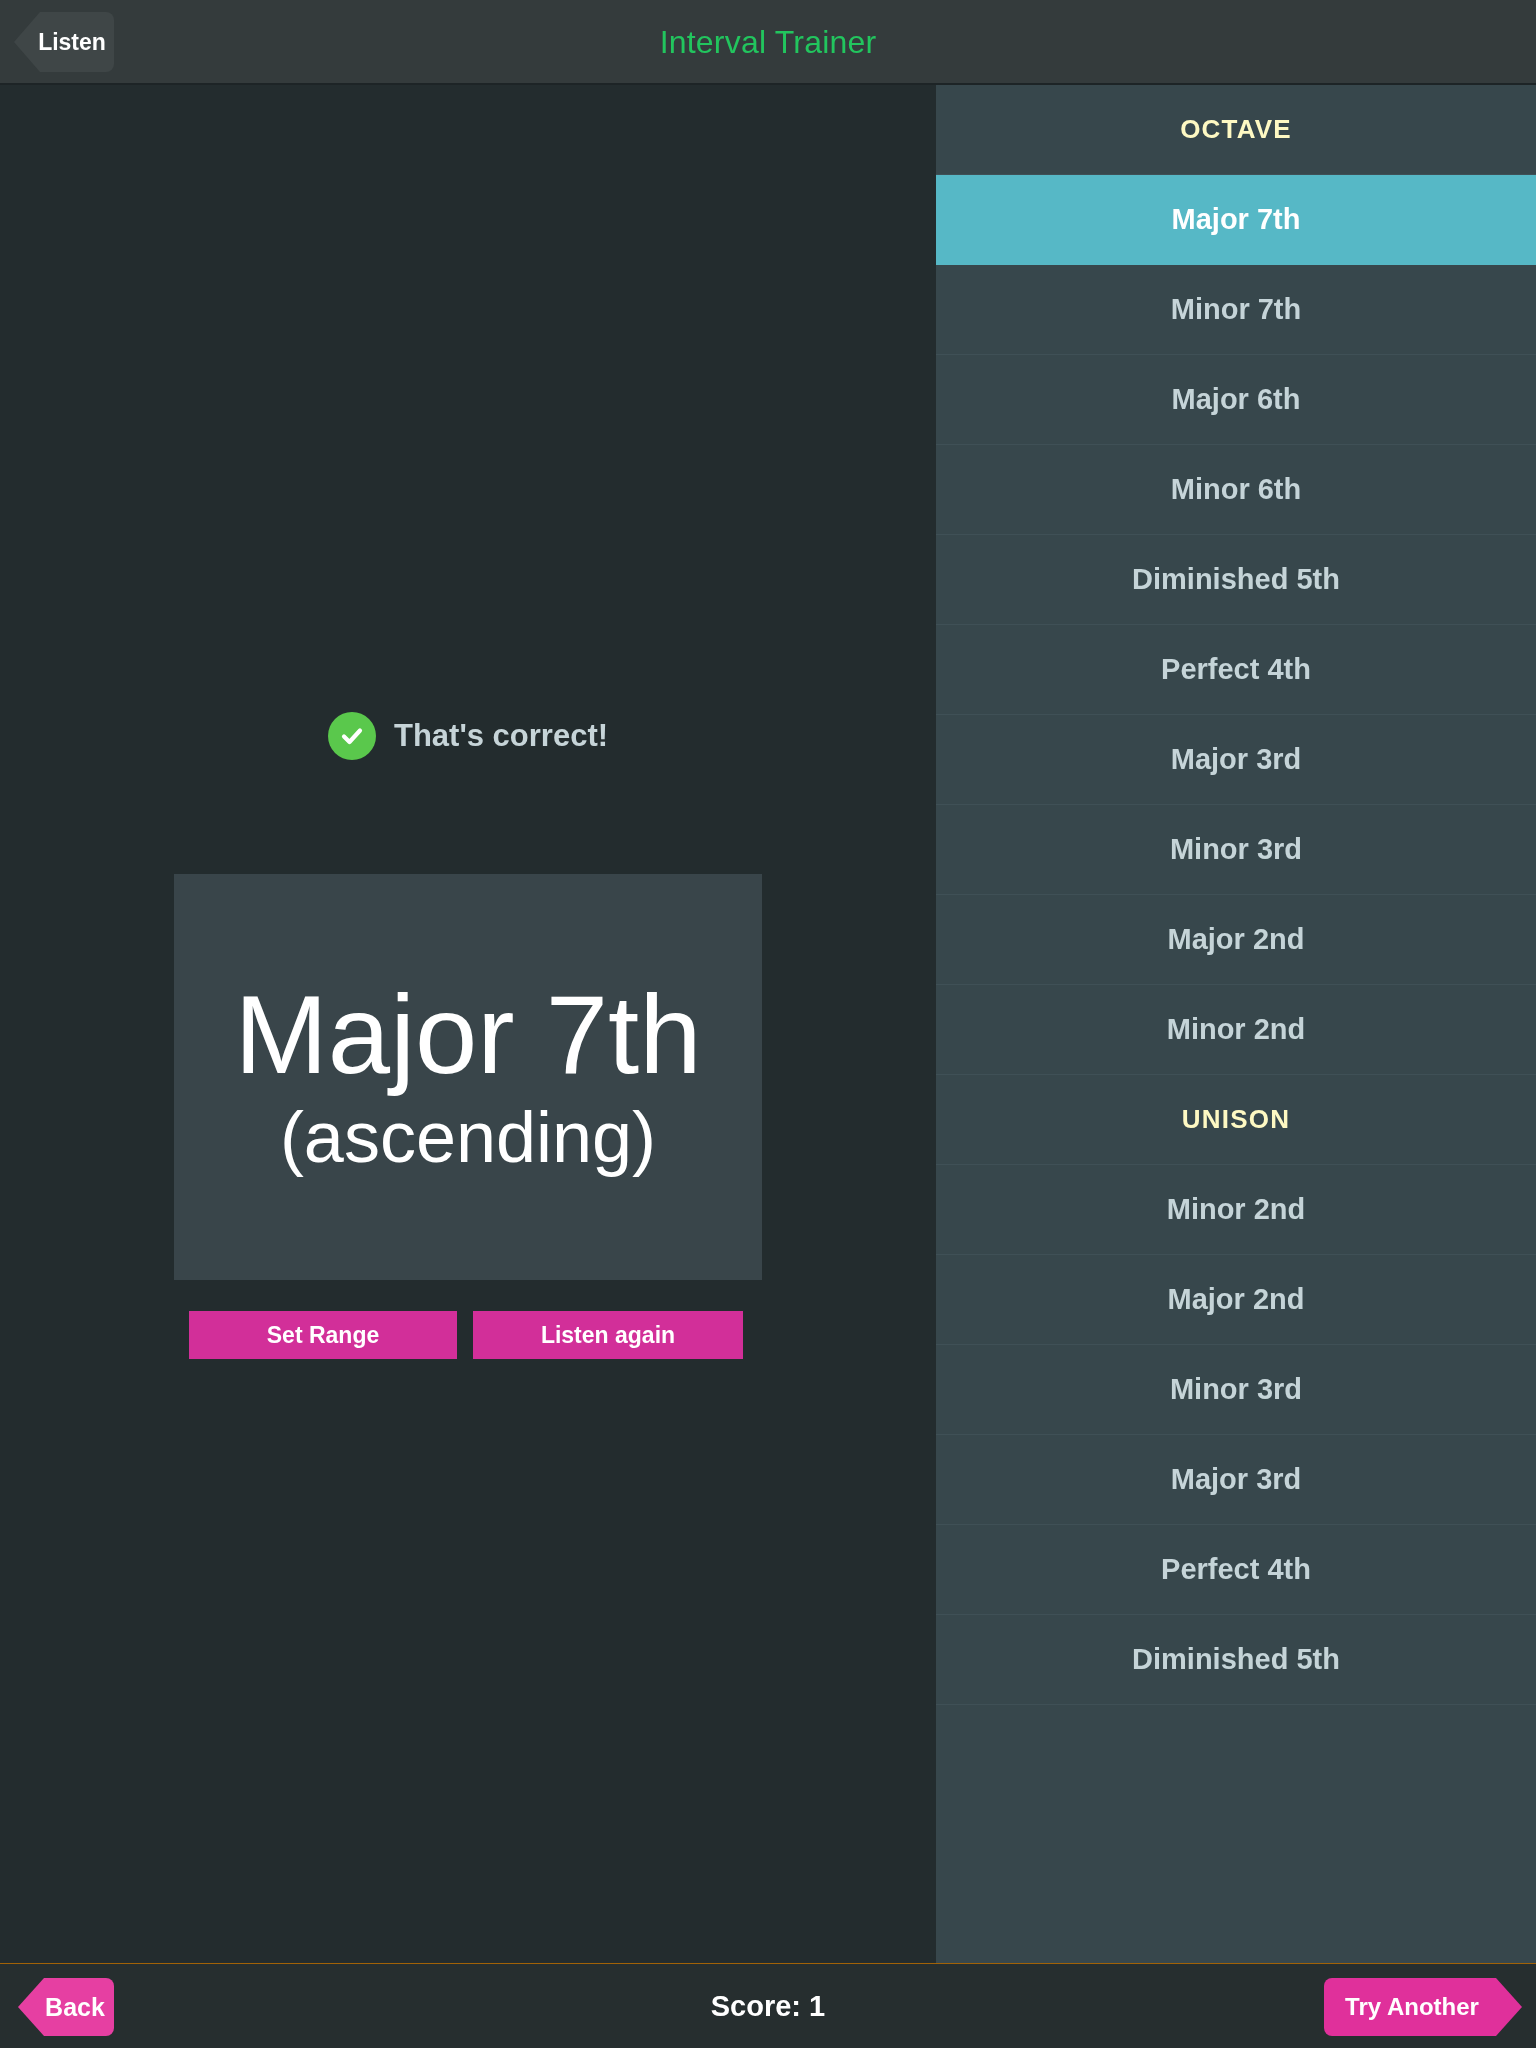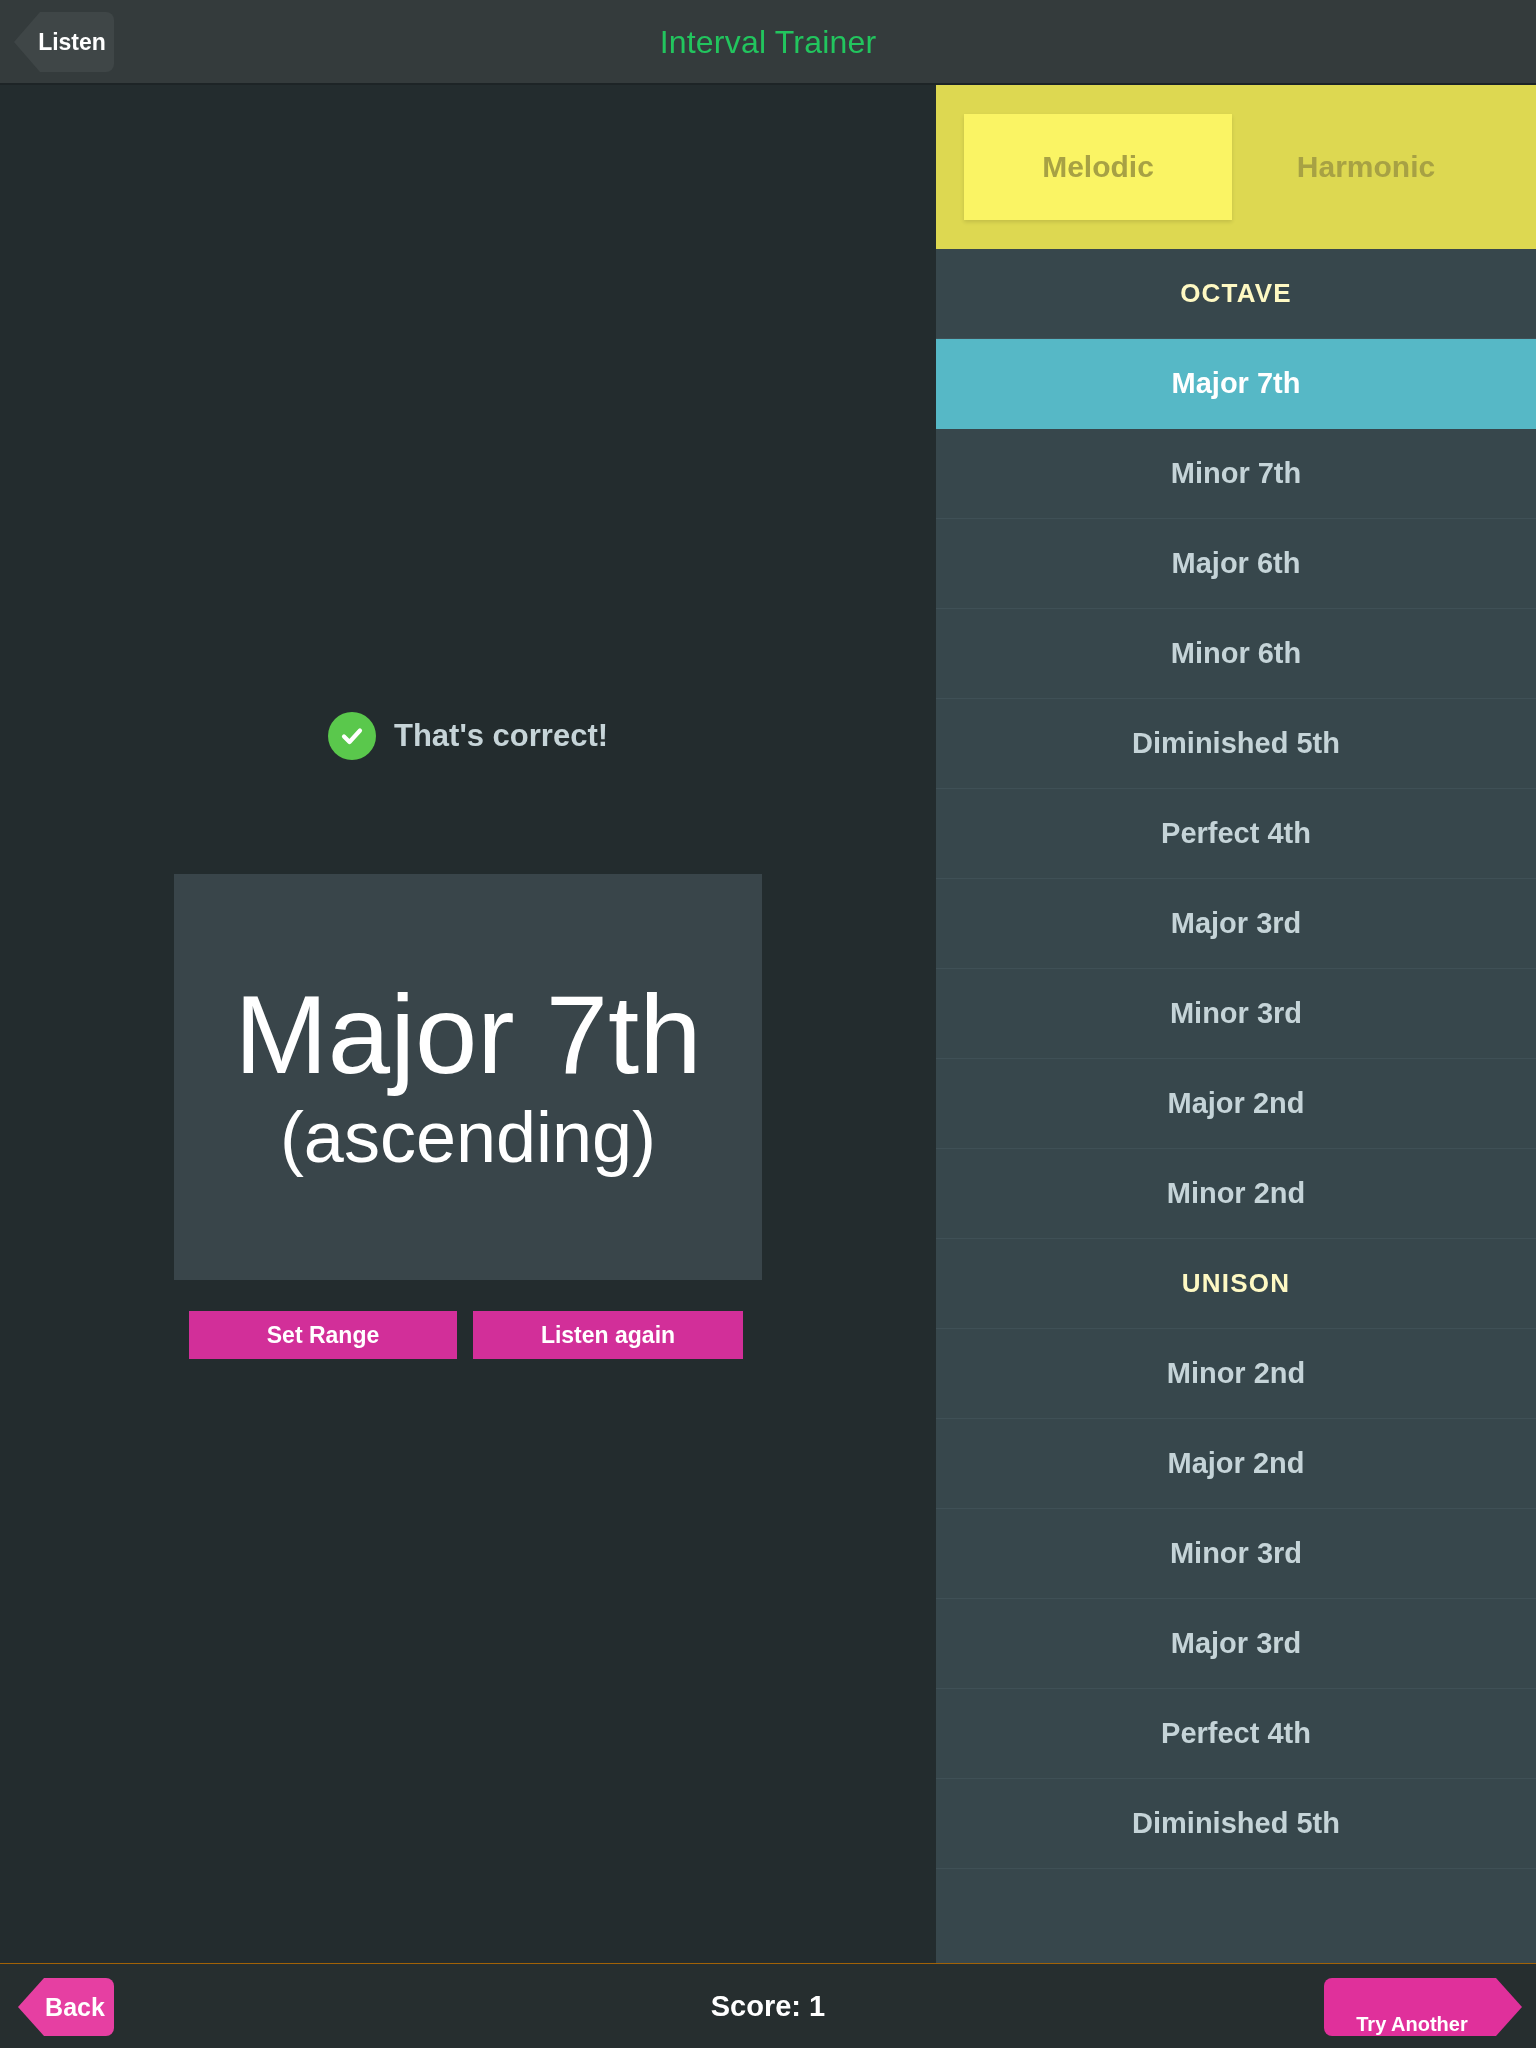--- a/index.html
+++ b/index.html
@@ -149,22 +149,22 @@
   }
   #score-text{
     position:absolute; left:0; top:0; width:1536px; height:85px;
     display:flex; align-items:center; justify-content:center;
     color:#ffffff; font-size:29px; font-weight:bold;
   }
   #try-another-btn{
     position:absolute; right:14px; top:14px;
     width:198px; height:58px;
     background:#e0309b;
-    color:#ffffff; font-size:20px; font-weight:bold;
-    display:flex; align-items:flex-end; justify-content:center;
+    color:#ffffff; font-size:24px; font-weight:bold;
+    display:flex; align-items:center; justify-content:center;
     padding-right:22px;
     border-radius:8px;
     clip-path:polygon(0 0, calc(100% - 26px) 0, 100% 50%, calc(100% - 26px) 100%, 0 100%);
     cursor:pointer;
   }
 </style>
 </head>
 <body>
 
 <div id="topbar">
@@ -191,28 +191,20 @@
   </div>
 
   <div id="action-row">
     <button id="set-range-btn" class="pink-btn">Set Range</button>
     <button id="listen-again-btn" class="pink-btn">Listen again</button>
   </div>
 
 </div>
 
 <div id="right-panel">
-  <div id="mode-toggle">
-    <div id="seg-melodic" class="mode-seg">
-      <span>Melodic</span>
-    </div>
-    <div id="seg-harmonic" class="mode-seg">
-      <span>Harmonic</span>
-    </div>
-  </div>
   <div id="interval-list">
       <div class="interval-row header">
         <span>OCTAVE</span>
       </div>
       <div class="interval-row selected">
         <span>Major 7th</span>
       </div>
       <div class="interval-row">
         <span>Minor 7th</span>
       </div>

